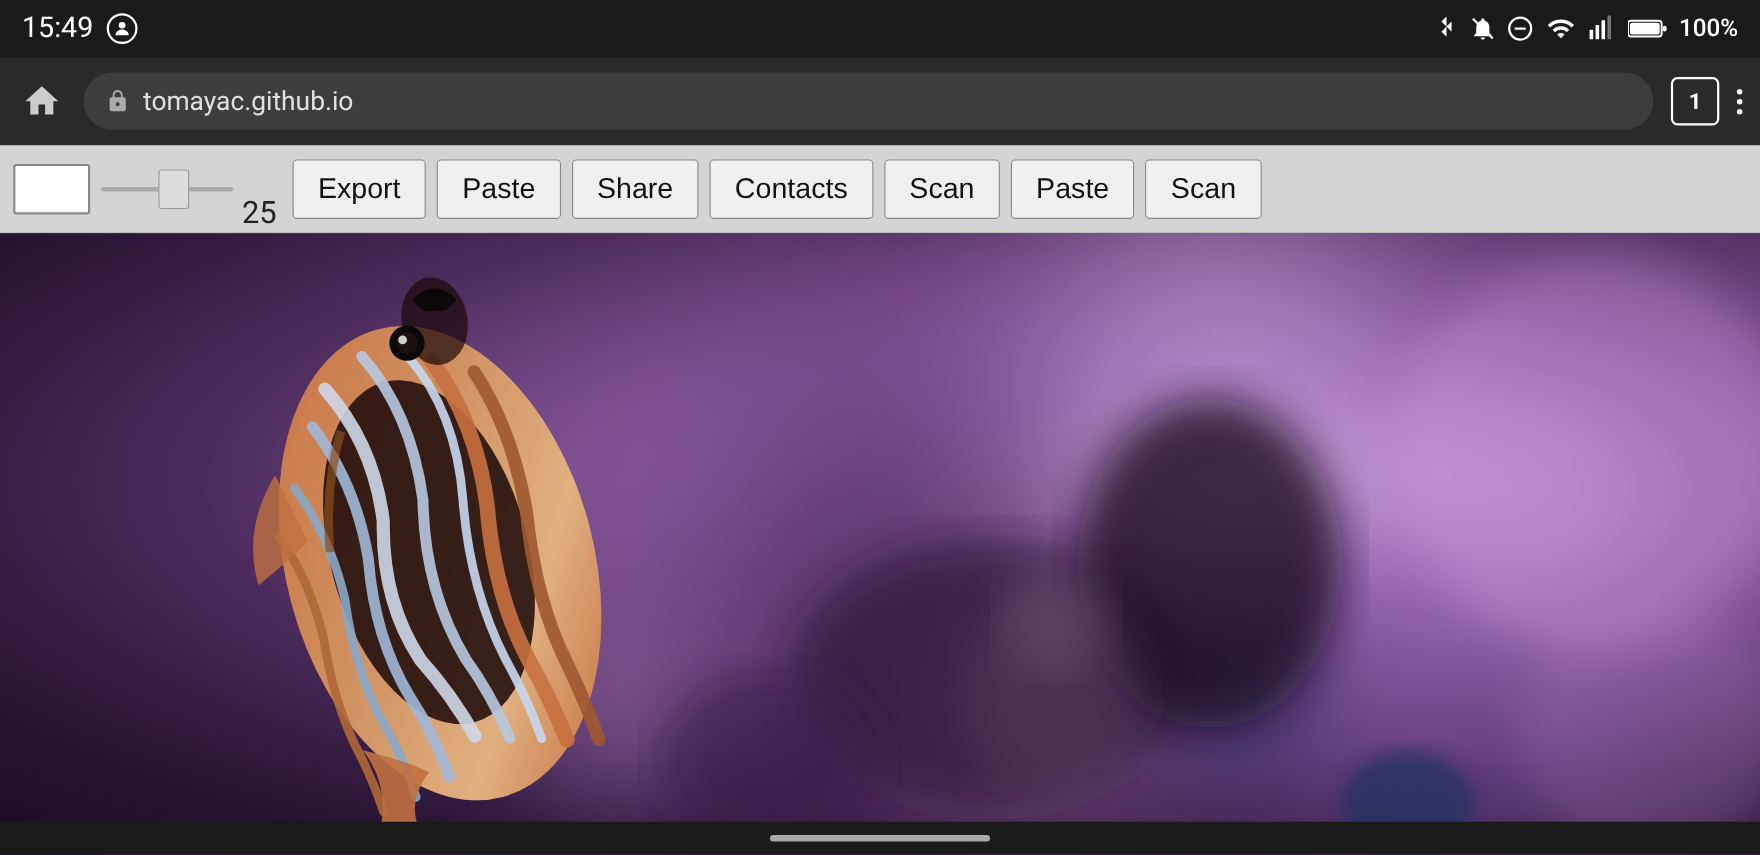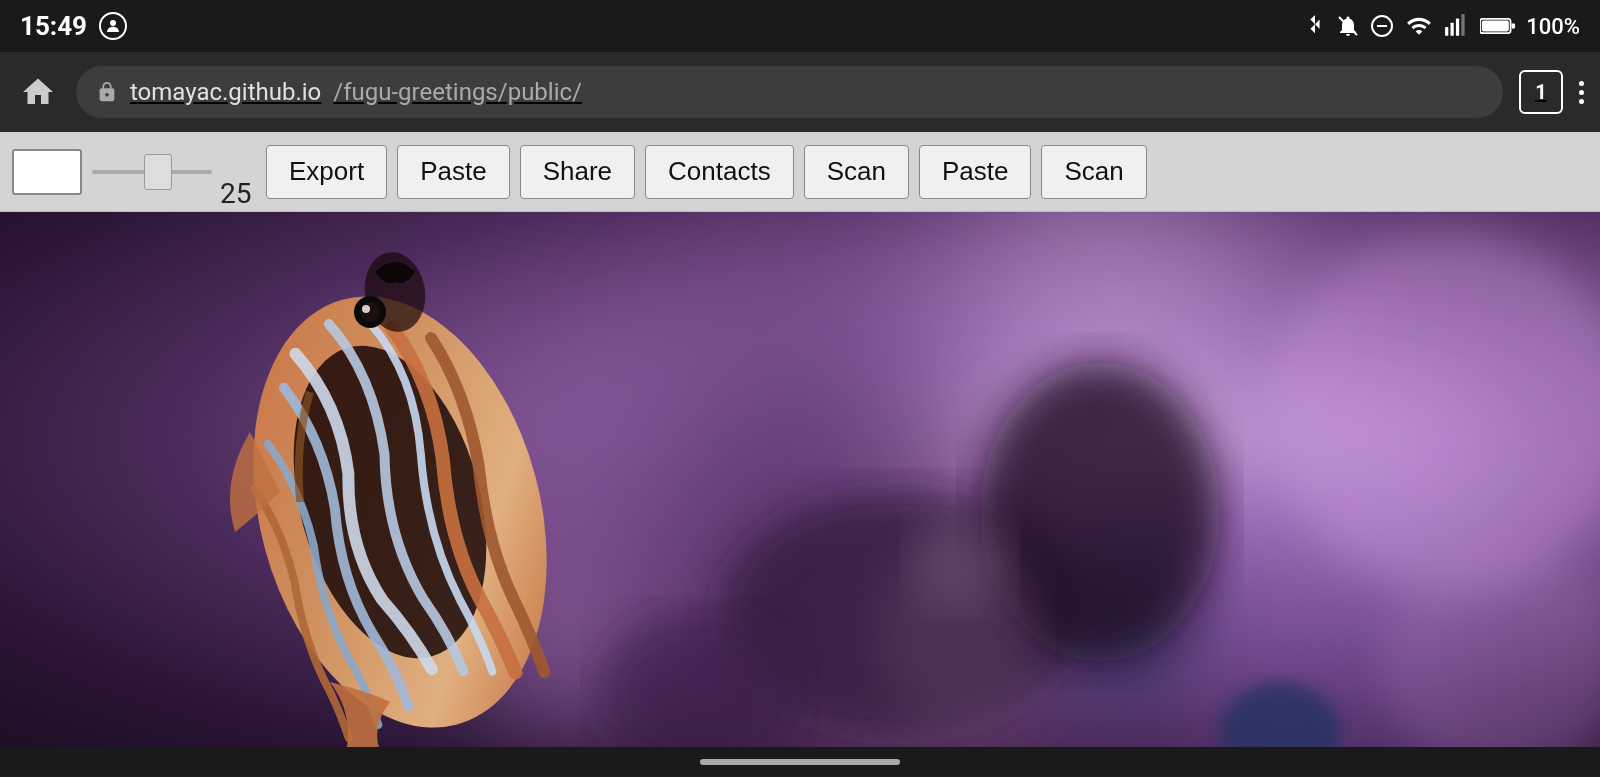--- a/index.html
+++ b/index.html
@@ -16,21 +16,21 @@
       padding: 0 20px;
       color: #fff;
     }
     .status-left {
       display: flex;
       align-items: center;
       gap: 12px;
     }
     .status-time {
       font-size: 26px;
-      font-weight: 700;
+      font-weight: 400;
       color: #fff;
     }
     .status-icon-circle {
       width: 28px;
       height: 28px;
       border-radius: 50%;
       border: 2px solid #fff;
       display: flex;
       align-items: center;
       justify-content: center;
@@ -54,21 +54,20 @@
 
     
     .browser-bar {
       width: 100%;
       height: 80px;
       background: #2a2a2a;
       display: flex;
       align-items: center;
       padding: 0 16px;
       gap: 16px;
-      text-decoration: underline;
     }
     .home-btn {
       width: 44px;
       height: 44px;
       display: flex;
       align-items: center;
       justify-content: center;
       cursor: pointer;
     }
     .address-bar {
@@ -289,21 +288,20 @@
   <div class="home-btn">
     <svg width="36" height="36" viewBox="0 0 24 24" fill="#ccc">
       <path d="M10 20v-6h4v6h5v-8h3L12 3 2 12h3v8z"></path>
     </svg>
   </div>
   <div class="address-bar">
     <svg width="22" height="24" viewBox="0 0 24 24" fill="#aaa">
       <path d="M18 8h-1V6c0-2.76-2.24-5-5-5S7 3.24 7 6v2H6c-1.1 0-2 .9-2 2v10c0 1.1.9 2 2 2h12c1.1 0 2-.9 2-2V10c0-1.1-.9-2-2-2zm-6 9c-1.1 0-2-.9-2-2s.9-2 2-2 2 .9 2 2-.9 2-2 2zm3.1-9H8.9V6c0-1.71 1.39-3.1 3.1-3.1s3.1 1.39 3.1 3.1v2z"></path>
     </svg>
     <span style="font-size:24px; color:#e0e0e0;">tomayac.github.io</span>
-      <span style="font-size:24px; color:#aaa;">/fugu-greetings/public/</span>
   </div>
   <div class="browser-right">
     <div class="tab-count-btn">
       <span>1</span>
     </div>
     <div class="more-btn">
       <div class="more-dot"></div>
       <div class="more-dot"></div>
       <div class="more-dot"></div>
     </div>

